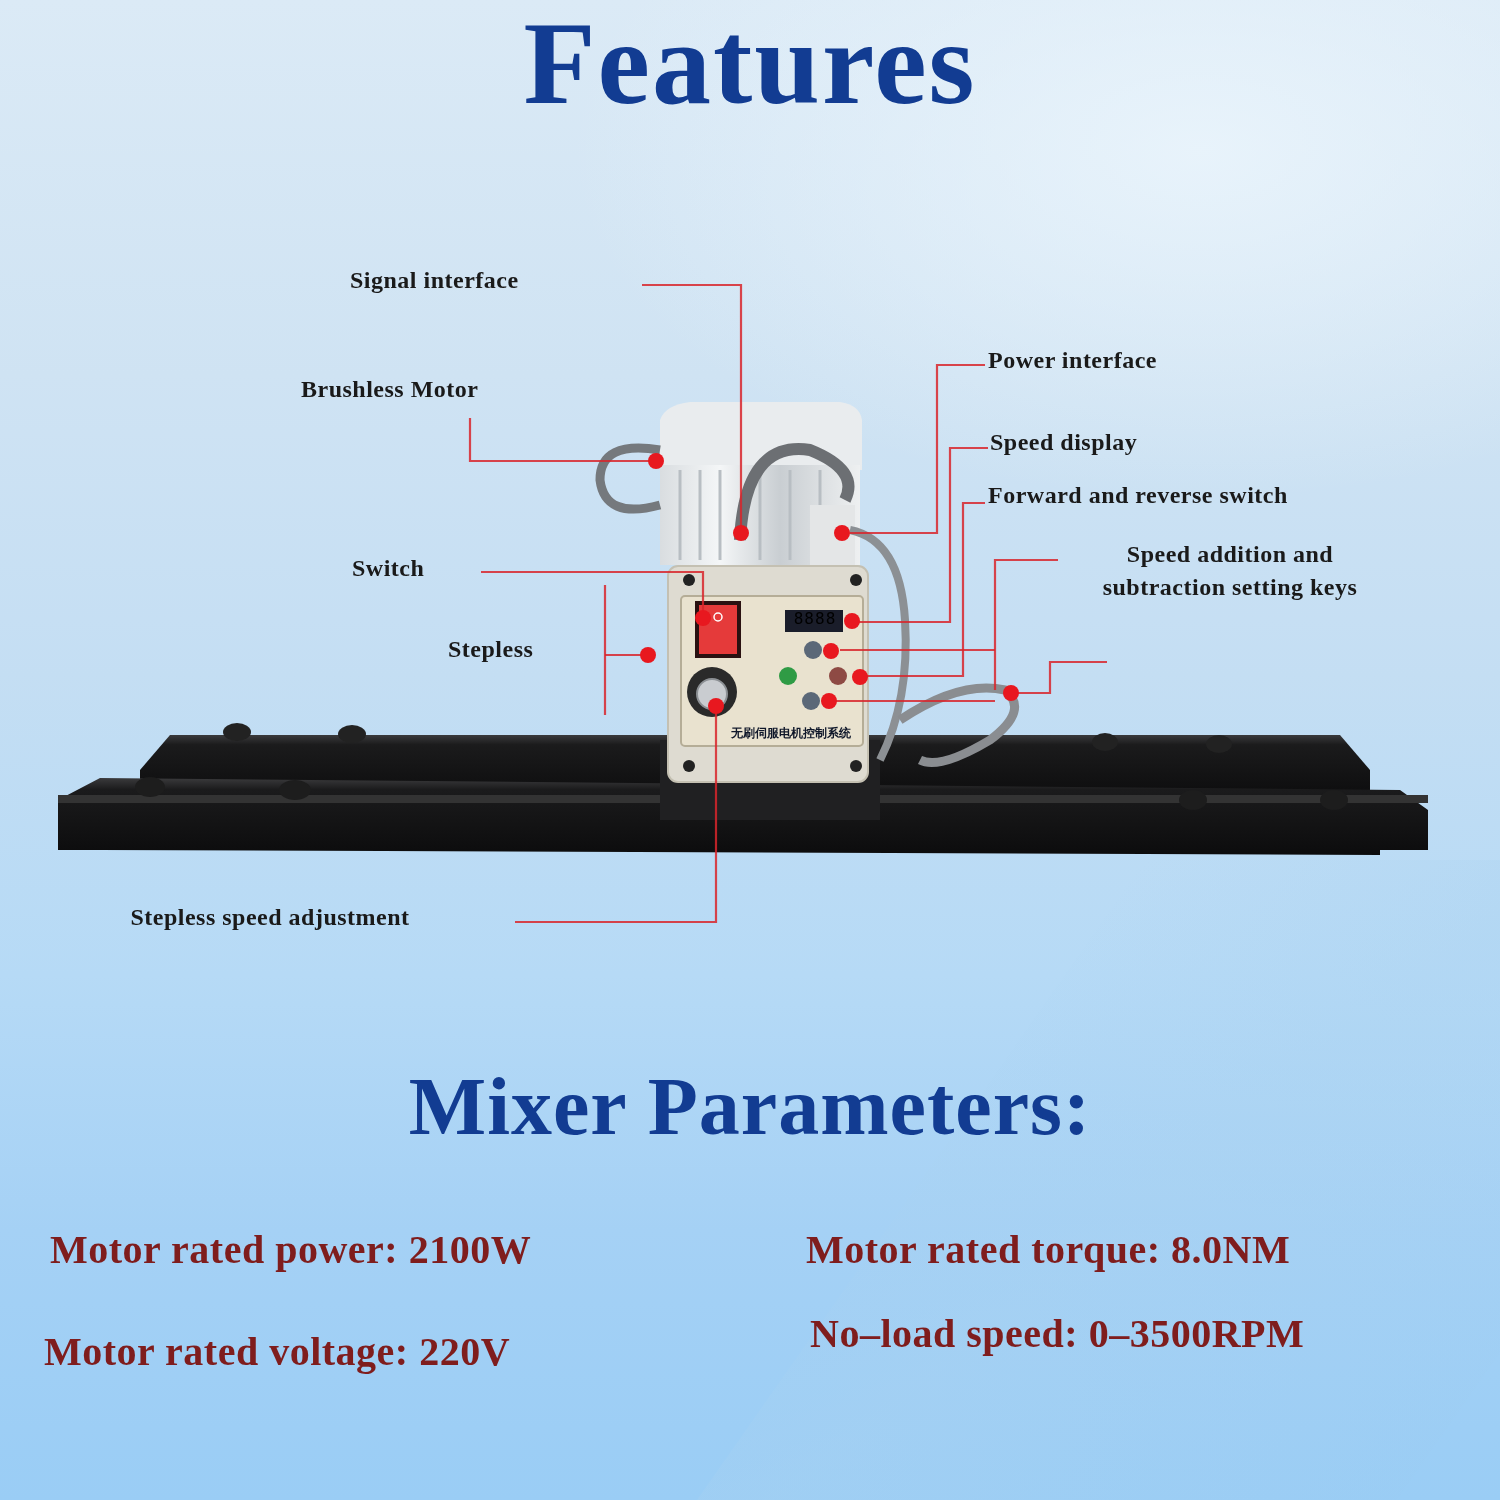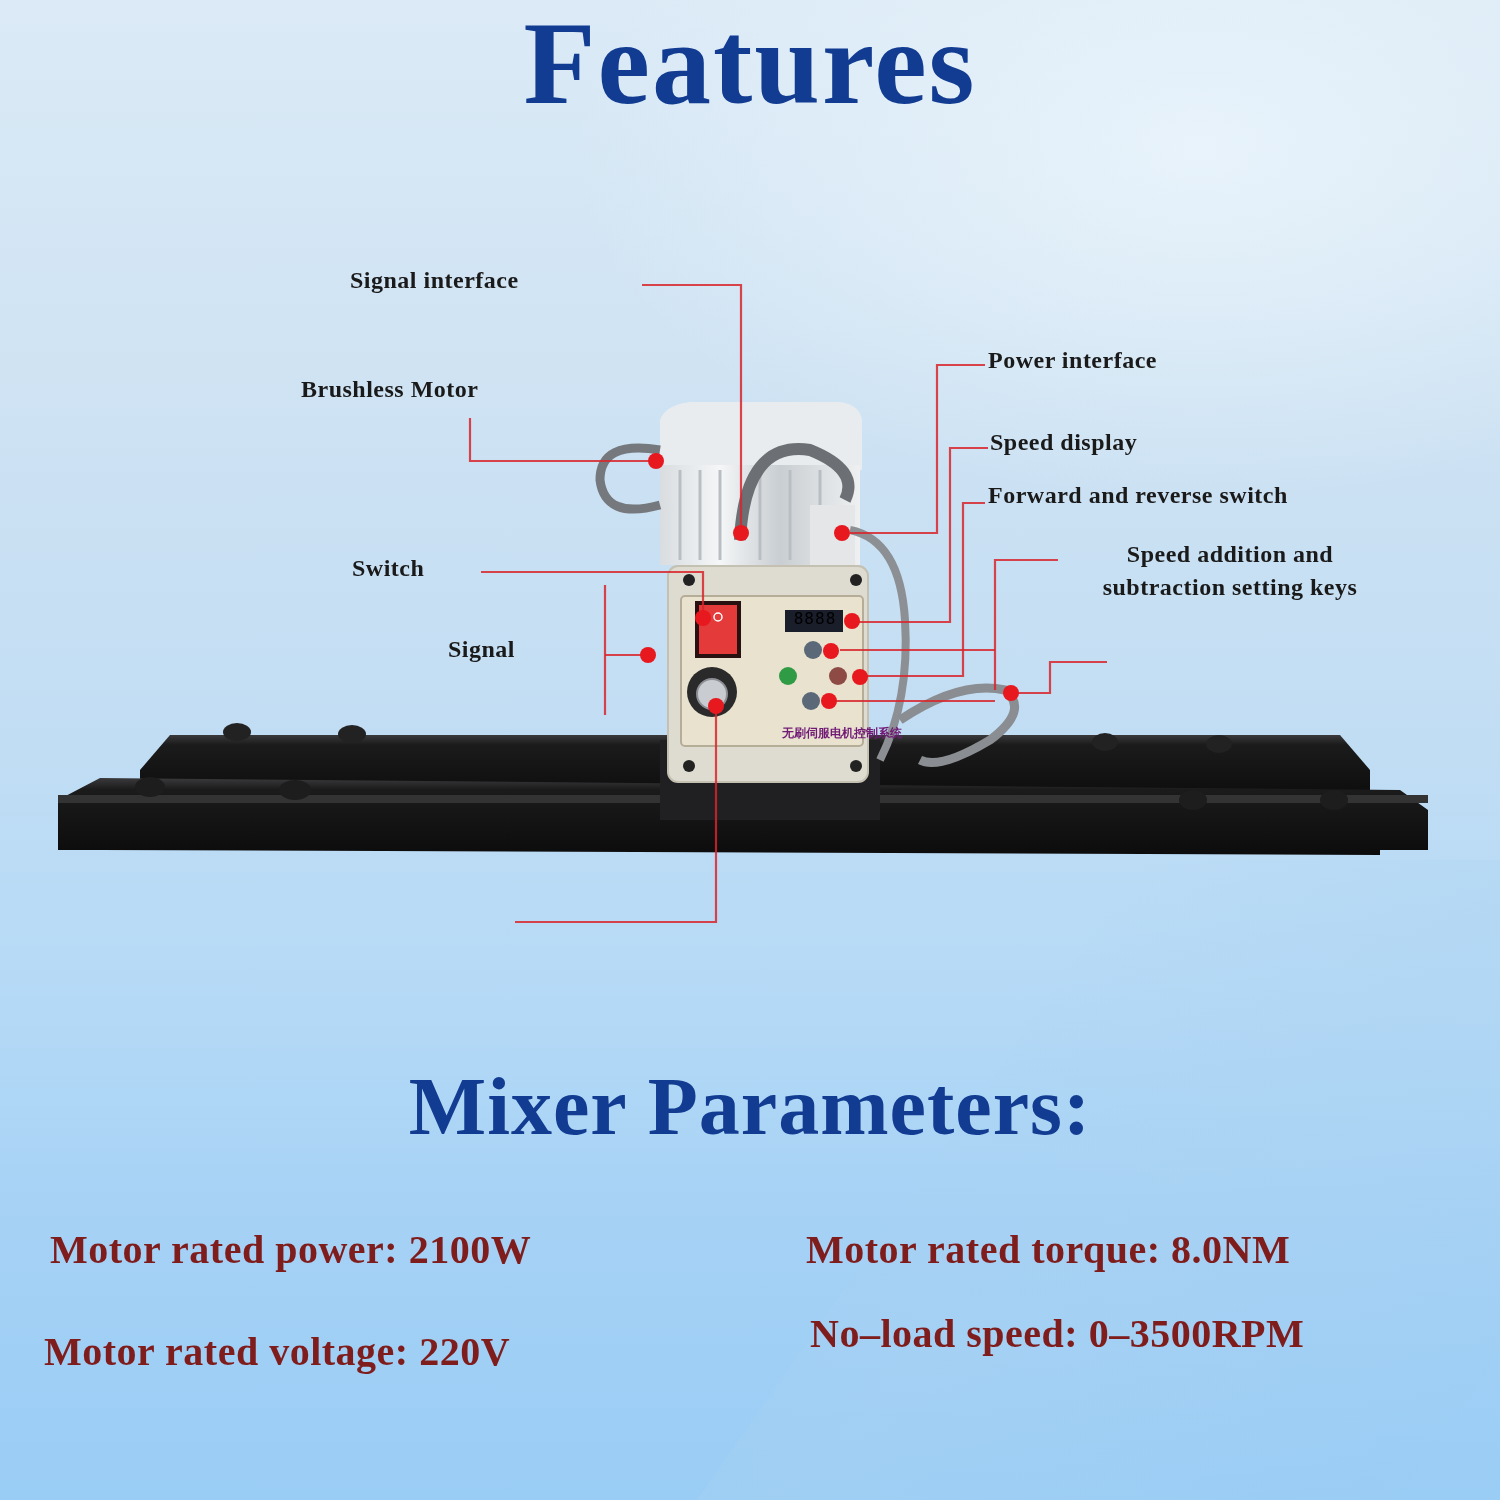--- a/index.html
+++ b/index.html
@@ -100,21 +100,21 @@
     <circle cx="811" cy="701" r="9" fill="#5b6878"></circle>
     <circle cx="838" cy="676" r="9" fill="#8e4a44"></circle>
     <circle cx="788" cy="676" r="9" fill="#2f9b45"></circle>
 
     <circle cx="712" cy="692" r="25" fill="#2a2a2a"></circle>
     <circle cx="712" cy="694" r="15" fill="#c9ccd0" stroke="#8c9094" stroke-width="2"></circle>
   </g>
 </svg>
 
 <div style="position:absolute;left:787px;top:609px;width:56px;text-align:center;font-family:'DejaVu Sans Mono',monospace;font-size:16px;color:#000000;letter-spacing:1px;">8888</div>
-<div style="position:absolute;left:680px;top:725px;width:222px;text-align:right;font-family:'DejaVu Sans',sans-serif;font-size:12px;font-weight:bold;color:#701a75;">无刷伺服电机控制系统</div>
+<div style="position:absolute;left:680px;top:725px;width:222px;text-align:center;font-family:'DejaVu Sans',sans-serif;font-size:12px;font-weight:bold;color:#0f172a;">无刷伺服电机控制系统</div>
 
 <svg class="overlay" viewBox="0 0 1500 1500">
   <g fill="none" stroke="#d8262c" stroke-width="2.2" stroke-opacity="0.85">
 
     <polyline points="642,285 741,285 741,530"></polyline>
 
     <polyline points="470,418 470,461 656,461"></polyline>
 
     <polyline points="481,572 703,572 703,615"></polyline>
 
@@ -146,28 +146,29 @@
     <circle cx="860" cy="677" r="8"></circle>
     <circle cx="829" cy="701" r="8"></circle>
     <circle cx="1011" cy="693" r="8"></circle>
     <circle cx="716" cy="706" r="8"></circle>
   </g>
 </svg>
 
 <div class="callout" style="left:350px;top:266px;">Signal interface</div>
 <div class="callout" style="left:301px;top:375px;">Brushless Motor</div>
 <div class="callout" style="left:352px;top:554px;">Switch</div>
-<div class="callout" style="left:448px;top:635px;">Signal</div>
+<div class="callout" style="left:448px;top:635px;">Stepless</div>
 <div class="callout" style="left:988px;top:346px;">Power interface</div>
 <div class="callout" style="left:990px;top:428px;">Speed display</div>
 <div class="callout" style="left:988px;top:481px;">Forward and reverse switch</div>
 <div class="callout center" style="left:1020px;top:540px;width:420px;">
   <div>Speed addition and</div>
   <div style="margin-top:4px;">subtraction setting keys</div>
 </div>
 <div class="callout center" style="left:40px;top:903px;width:460px;">
+  <div>Stepless speed adjustment</div>
 </div>
 
 <h2 class="title params">Mixer Parameters:</h2>
 <div class="param" style="left:50px;top:1226px;">Motor rated power: 2100W</div>
 <div class="param" style="left:806px;top:1226px;">Motor rated torque: 8.0NM</div>
 <div class="param" style="left:44px;top:1310px;margin-top:18px;">Motor rated voltage: 220V</div>
 <div class="param" style="left:810px;top:1310px;">No–load speed: 0–3500RPM</div>
 
 </body></html>

